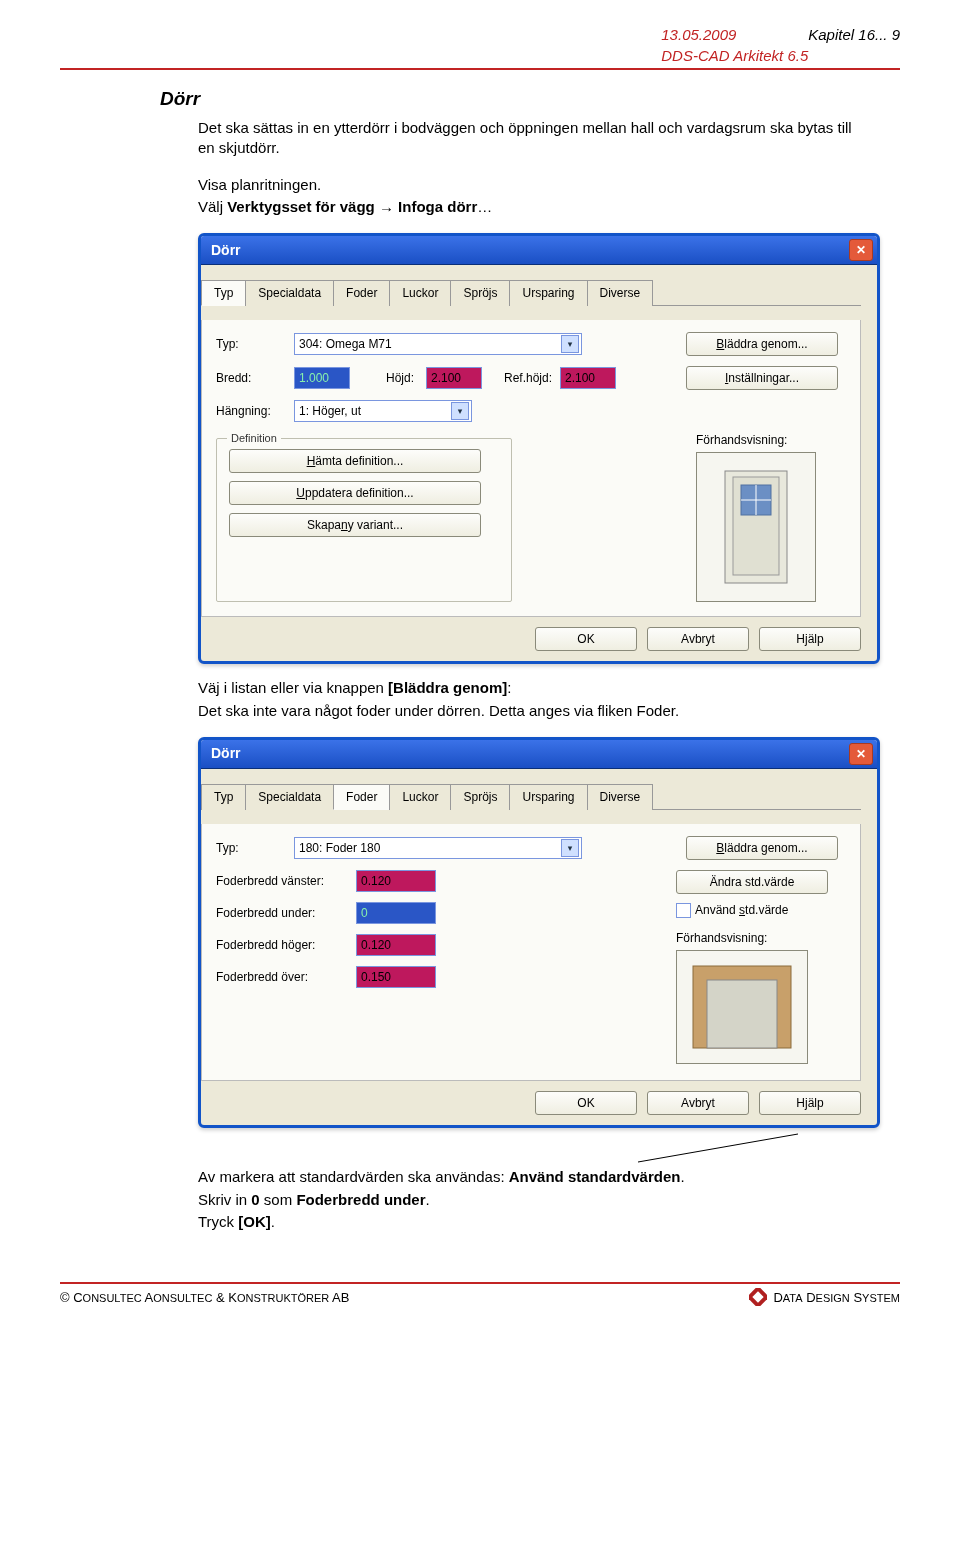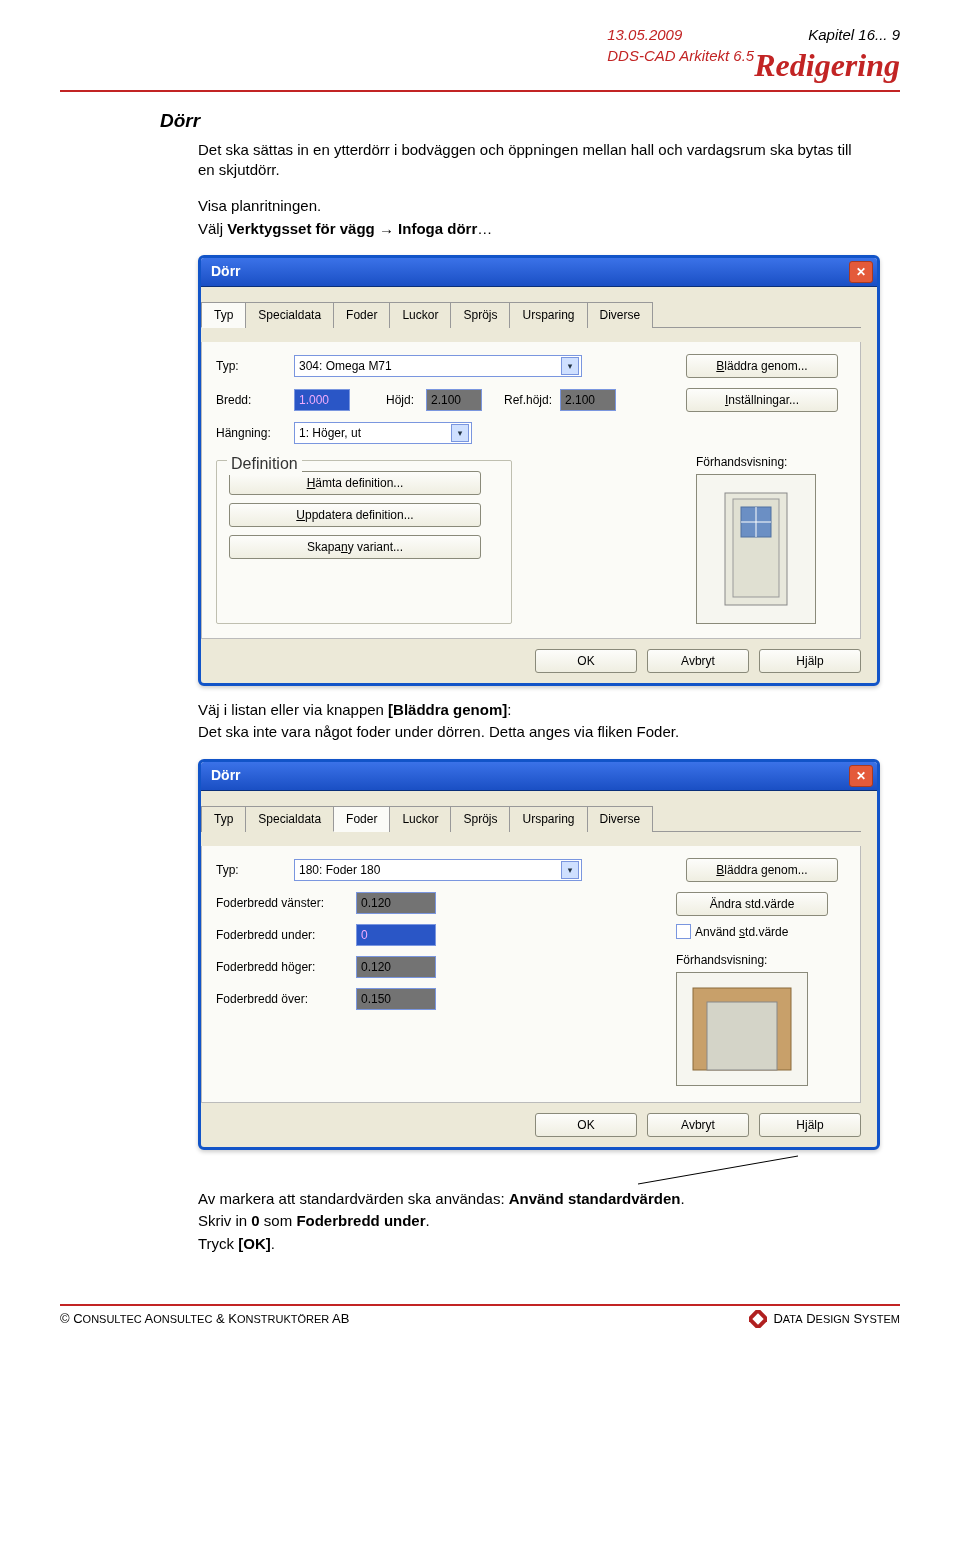--- a/index.html
+++ b/index.html
@@ -20,31 +20,31 @@
   .dlg-title{background:linear-gradient(#3b72e8,#1a4fc4);height:28px;display:flex;align-items:center;padding:0 4px 0 10px;color:#fff;font-weight:bold;font-size:14px;border-bottom:1px solid #0a2f78}
   .dlg-title .x{margin-left:auto;width:22px;height:20px;background:#e45a3a;border:1px solid #a83a22;border-radius:3px;display:flex;align-items:center;justify-content:center;color:#fff;font-weight:bold;font-size:12px}
   .dlg-body{padding:14px 16px 10px 0;font-size:12px;color:#000}
   .tabs{display:flex;border-bottom:1px solid #999;margin-bottom:14px}
   .tab{padding:4px 12px;border:1px solid #999;border-bottom:none;background:#ece9d8;margin-right:-1px;font-size:12px;position:relative;top:1px}
   .tab.active{background:#fbfbf7;border-bottom:1px solid #fbfbf7}
   .tabpanel{background:#fbfbf7;border:1px solid #bbb;border-top:none;padding:12px 14px 14px 14px}
   .row{display:flex;align-items:center;margin-bottom:10px}
   .lbl{width:78px;font-size:12px}
   .lbl-w{width:140px;font-size:12px}
-  .input{border:1px solid #7a96df;background:#737373;height:20px;padding:0 4px;font-size:12px;display:inline-flex;align-items:center}
+  .input{border:1px solid #7a96df;background:#be185d;height:20px;padding:0 4px;font-size:12px;display:inline-flex;align-items:center}
   .select{border:1px solid #7a96df;background:#fff;height:20px;display:inline-flex;align-items:center;padding:0 2px 0 4px;font-size:12px}
   .select .chev{margin-left:auto;width:16px;height:16px;background:#cfe0ff;border:1px solid #7a96df;display:flex;align-items:center;justify-content:center;font-size:9px;color:#234}
   .btn{border:1px solid #8a8a7a;background:linear-gradient(#fdfdfb,#efeee1);height:22px;font-size:12px;display:inline-flex;align-items:center;justify-content:center;padding:0 10px;border-radius:3px;min-width:100px}
   .btn-row{display:flex;justify-content:flex-end;gap:10px;margin-top:10px}
   .group{border:1px solid #bfbfb0;border-radius:2px;padding:10px 12px 12px 12px;margin-top:6px;position:relative;width:270px}
-  .group-title{position:absolute;top:-8px;left:10px;background:#fbfbf7;padding:0 4px;font-size:16px;color:#333}
+  .group-title{position:absolute;top:-8px;left:10px;background:#fbfbf7;padding:0 4px;font-size:11px;color:#333}
   .preview{border:1px solid #8a8a7a;background:#f6f6f0;width:118px;height:148px;display:flex;align-items:center;justify-content:center;margin-top:4px}
   .preview svg{display:block}
   .col-right{margin-left:auto;width:160px}
-  .hi{background:#2a56c6;color:#f0abfc}
+  .hi{background:#2a56c6;color:#86efac}
   .under{text-decoration:underline}
   .chk{display:inline-flex;align-items:center;font-size:12px}
   .chk .box{width:13px;height:13px;border:1px solid #7a96df;background:#fff;margin-right:4px}
   .spacer{height:8px}
   .leader-wrap{position:relative;margin:6px 0 0 0}
   .ftr-rule{height:2px;background:#c22424;margin:24px 60px 4px 60px}
   .ftr{display:flex;justify-content:space-between;align-items:center;padding:0 60px 10px 60px;font-size:13px}
   .ftr-left{font-variant:small-caps}
   .ftr-right{display:flex;align-items:center;color:#a00;font-variant:small-caps}
   .logo{width:18px;height:18px;margin-right:6px;display:inline-flex;align-items:center;justify-content:center}
@@ -53,21 +53,20 @@
 <body>
 
 <div class="page">
   <div class="hdr">
     <div class="hdr-left">
       <div>13.05.2009</div>
       <div>DDS-CAD Arkitekt 6.5</div>
     </div>
     <div class="hdr-right">
       <div class="kap">Kapitel 16... 9</div>
-      <div class="title">Redigering</div>
     </div>
   </div>
   <div class="rule"></div>
 
   <div class="content">
     <h3>Dörr</h3>
     <div class="body">
       <p>Det ska sättas in en ytterdörr i bodväggen och öppningen mellan hall och vardagsrum ska bytas till en skjutdörr.</p>
       <p style="margin-bottom:2px">Visa planritningen.</p>
       <p>

